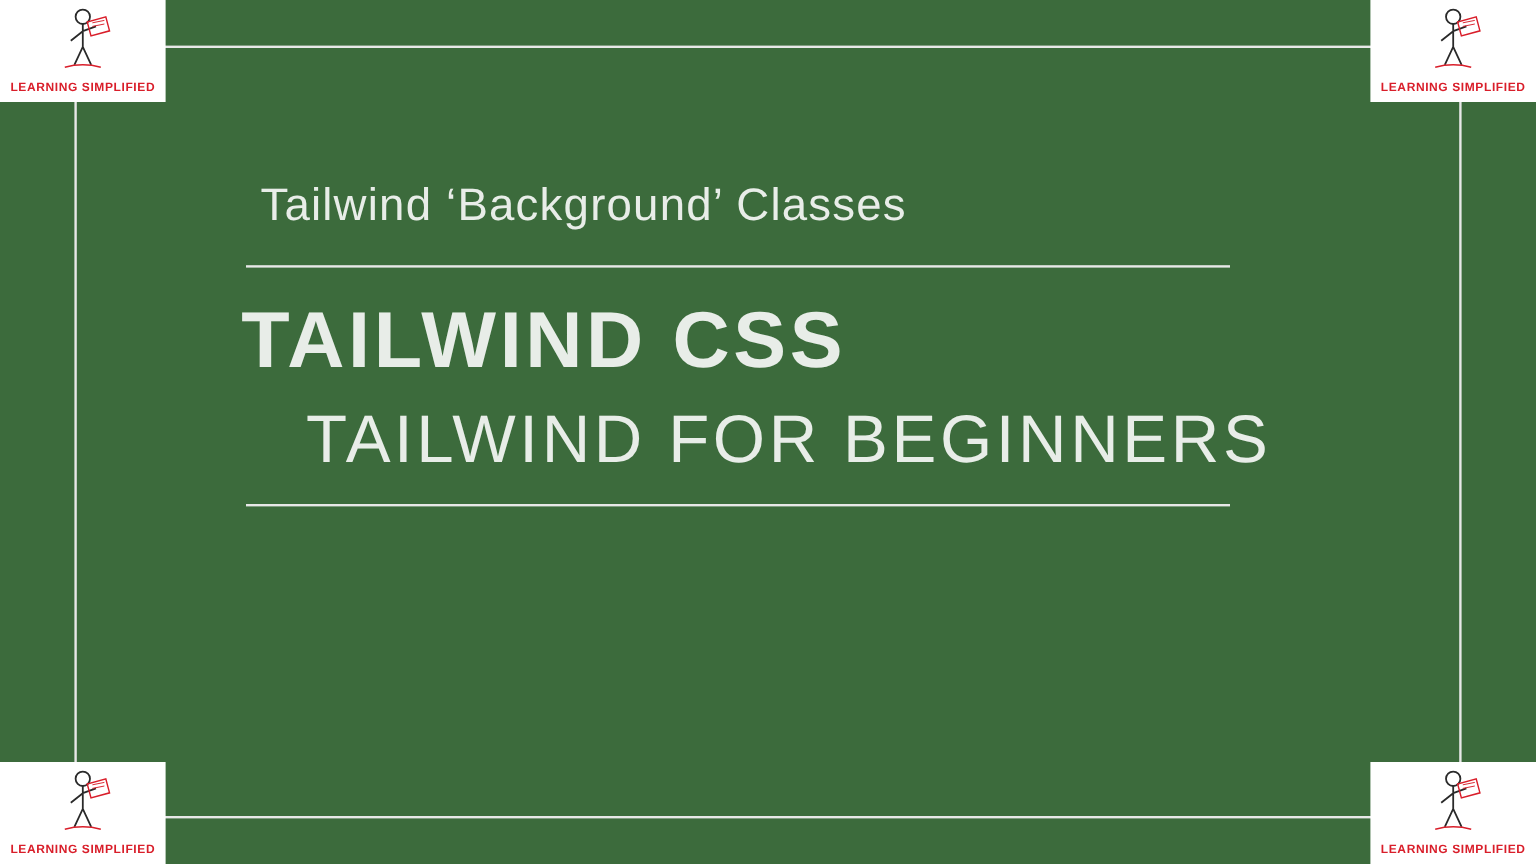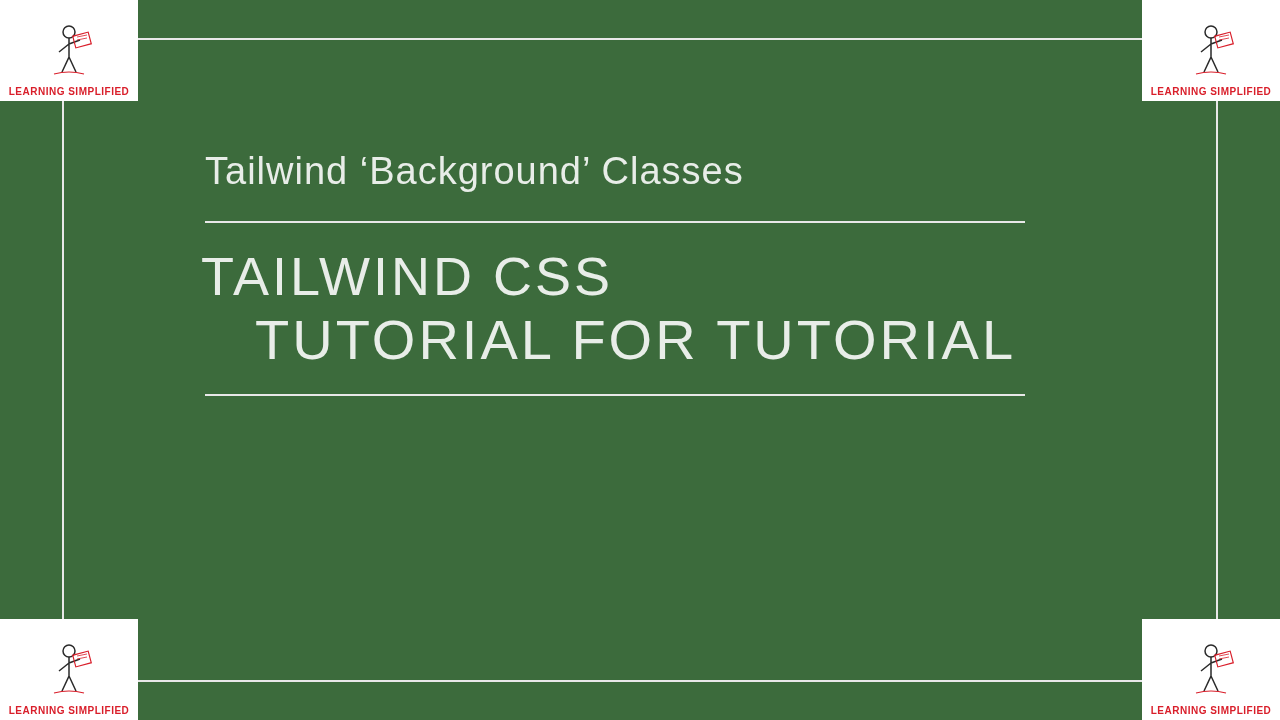--- a/index.html
+++ b/index.html
@@ -19,26 +19,26 @@
       position: absolute;
       top: 38px;
       left: 62px;
       right: 62px;
       bottom: 38px;
       border: 2px solid #e8e8e8;
     }
     .logo-box {
       position: absolute;
       width: 138px;
-      height: 101px;
+      height: 85px;
       background: #ffffff;
       display: flex;
       flex-direction: column;
       align-items: center;
-      justify-content: flex-end;
+      justify-content: flex-start;
       padding: 4px;
     }
     .logo-tl { top: 0; left: 0; }
     .logo-tr { top: 0; right: 0; }
     .logo-bl { bottom: 0; left: 0; }
     .logo-br { bottom: 0; right: 0; }
     .logo-figure {
       width: 50px;
       height: 60px;
       position: relative;
@@ -61,32 +61,33 @@
       left: 205px;
       top: 150px;
       right: 90px;
       color: #e8ede8;
     }
     .overline {
       font-size: 38px;
       font-weight: 300;
       letter-spacing: 1px;
       margin-bottom: 28px;
+      margin-left: 12px;
     }
     .divider-top {
       width: 820px;
       height: 2px;
       background: #e8e8e8;
       margin-bottom: 22px;
     }
     .title-line1 {
-      font-size: 54px;
-      font-weight: 400;
+      font-size: 66px;
+      font-weight: 700;
       letter-spacing: 3px;
-      margin-bottom: 0;
+      margin-bottom: 12px;
       margin-left: -4px;
     }
     .title-line2 {
       font-size: 56px;
       font-weight: 300;
       letter-spacing: 3px;
       margin-left: 50px;
       margin-bottom: 22px;
     }
     .divider-bottom {
@@ -159,15 +160,15 @@
       <path d="M10 52 Q25 48 40 52" fill="none" stroke="#d91e2a" stroke-width="1.2"></path>
     </svg>
   </div>
   <div class="logo-text">LEARNING SIMPLIFIED</div>
 </div>
 
 <div class="content">
   <div class="overline">Tailwind ‘Background’ Classes</div>
   <div class="divider-top"></div>
   <div class="title-line1">TAILWIND CSS</div>
-  <div class="title-line2">TUTORIAL FOR TUTORIAL</div>
+  <div class="title-line2">TAILWIND FOR BEGINNERS</div>
   <div class="divider-bottom"></div>
 </div>
 
 </body></html>

